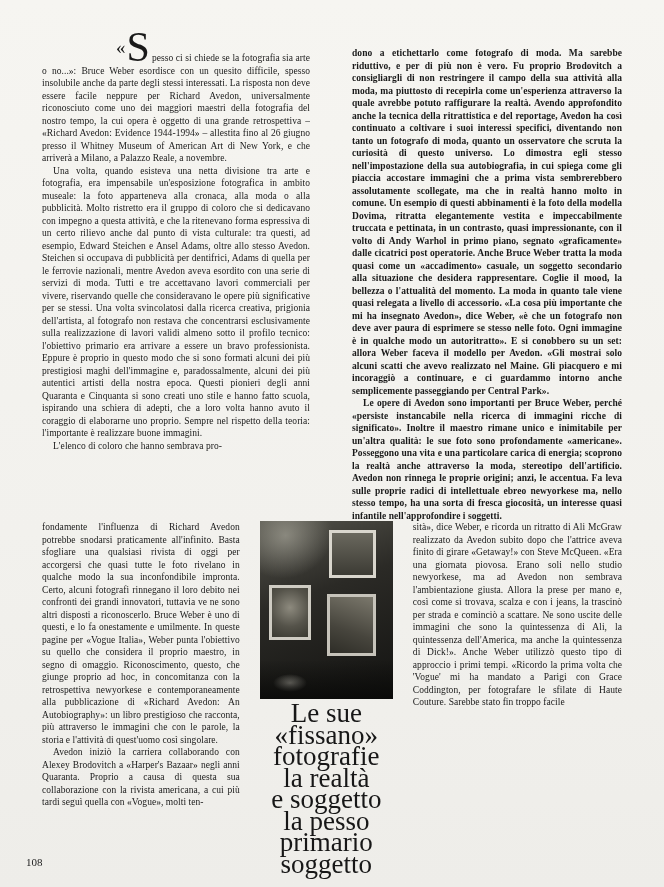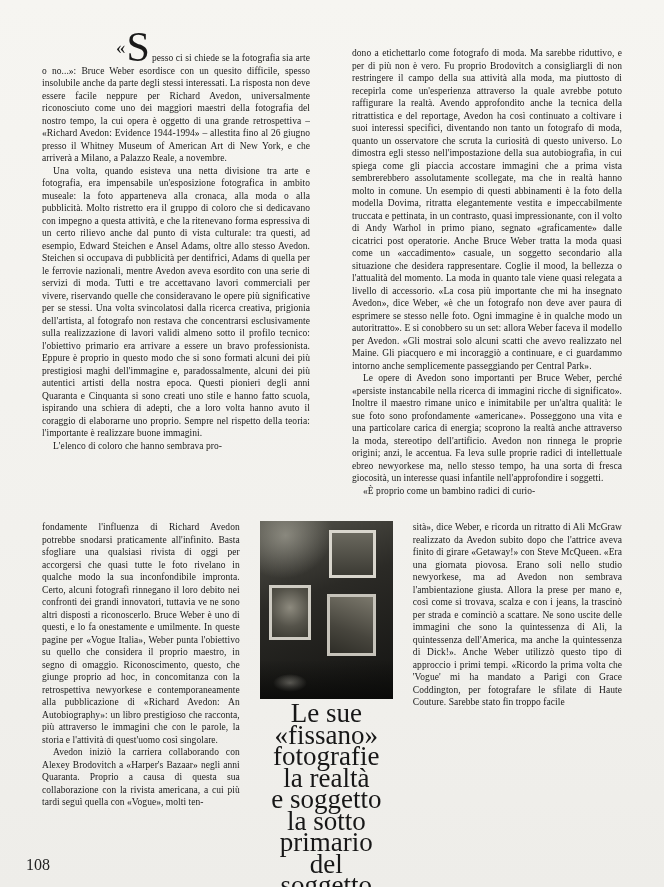--- a/index.html
+++ b/index.html
@@ -14,21 +14,21 @@
     overflow: hidden;
   }
   .content { position: absolute; left: 42px; top: 24px; width: 580px; }
 
   
   .section-top { display: flex; gap: 42px; height: 497px; }
   .section-top .col {
     height: 100%; box-sizing: border-box; padding-top: 23px; overflow: hidden;
   }
   .col-a { width: 268px; }
-  .col-b { width: 270px; }
+  .col-b { width: 270px; font-weight: bold; }
 
   
   .section-bottom { display: flex; gap: 20px; height: 378px; }
   .section-bottom .col { height: 100%; overflow: hidden; box-sizing: border-box; }
   .col-left-narrow  { width: 208px; }
   .col-center       { width: 140px; }
   .col-right-narrow { width: 220px; }
 
   
   .textcol { text-align: justify; font-size: 9.5px; line-height: 12.5px; letter-spacing: 0.05px; }
@@ -69,21 +69,21 @@
   
   .pull-quote {
     margin-top: 4px; text-align: center;
     font-size: 27px; line-height: 21.5px; color: #171717;
   }
   .quote-line { margin: 0; }
 
   
   .page-number {
     position: absolute; left: 26px; top: 856px;
-    font-size: 16px; color: #222;
+    font-size: 11px; color: #222;
   }
 </style>
 </head>
 <body>
 
 <div class="page">
   <div class="content">
 
     <div class="section-top">
       <div class="col col-a textcol">
@@ -120,23 +120,22 @@
             </div>
           <div class="ph-glow"></div>
           <div class="ph-shade"></div>
         </div>
         <div class="pull-quote">
             <p class="quote-line">Le sue</p>
             <p class="quote-line">«fissano»</p>
             <p class="quote-line">fotografie</p>
             <p class="quote-line">la realtà</p>
             <p class="quote-line">e soggetto</p>
-            <p class="quote-line">la sotto</p>
+            <p class="quote-line">la pesso</p>
             <p class="quote-line">primario</p>
-            <p class="quote-line">del</p>
             <p class="quote-line">soggetto</p>
           </div>
       </div>
 
       <div class="col col-right-narrow textcol cont">
           <p class="para">sità», dice Weber, e ricorda un ritratto di Ali McGraw realizzato da Avedon subito dopo che l'attrice aveva finito di girare «Getaway!» con Steve McQueen. «Era una giornata piovosa. Erano soli nello studio newyorkese, ma ad Avedon non sembrava l'ambientazione giusta. Allora la prese per mano e, così come si trovava, scalza e con i jeans, la trascinò per strada e cominciò a scattare. Ne sono uscite delle immagini che sono la quintessenza di Ali, la quintessenza dell'America, ma anche la quintessenza di Dick!». Anche Weber utilizzò questo tipo di approccio i primi tempi. «Ricordo la prima volta che 'Vogue' mi ha mandato a Parigi con Grace Coddington, per fotografare le sfilate di Haute Couture. Sarebbe stato fin troppo facile</p>
         </div>
     </div>
 
   </div>

